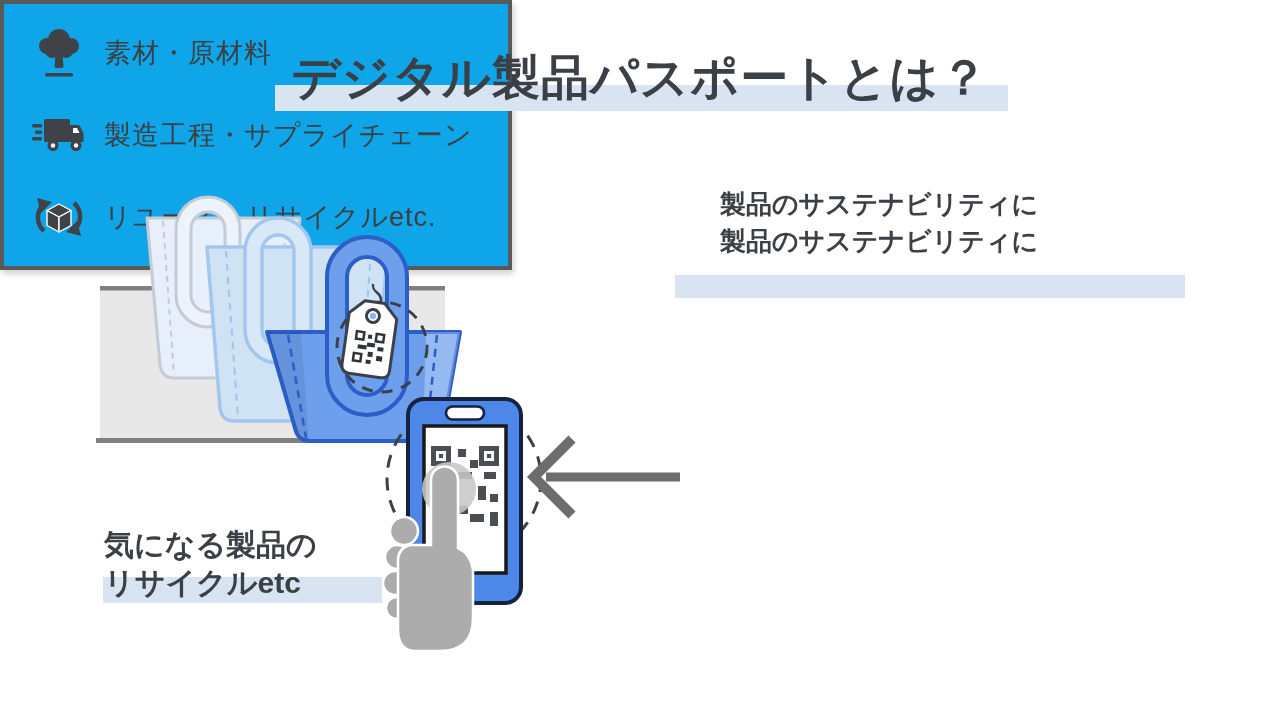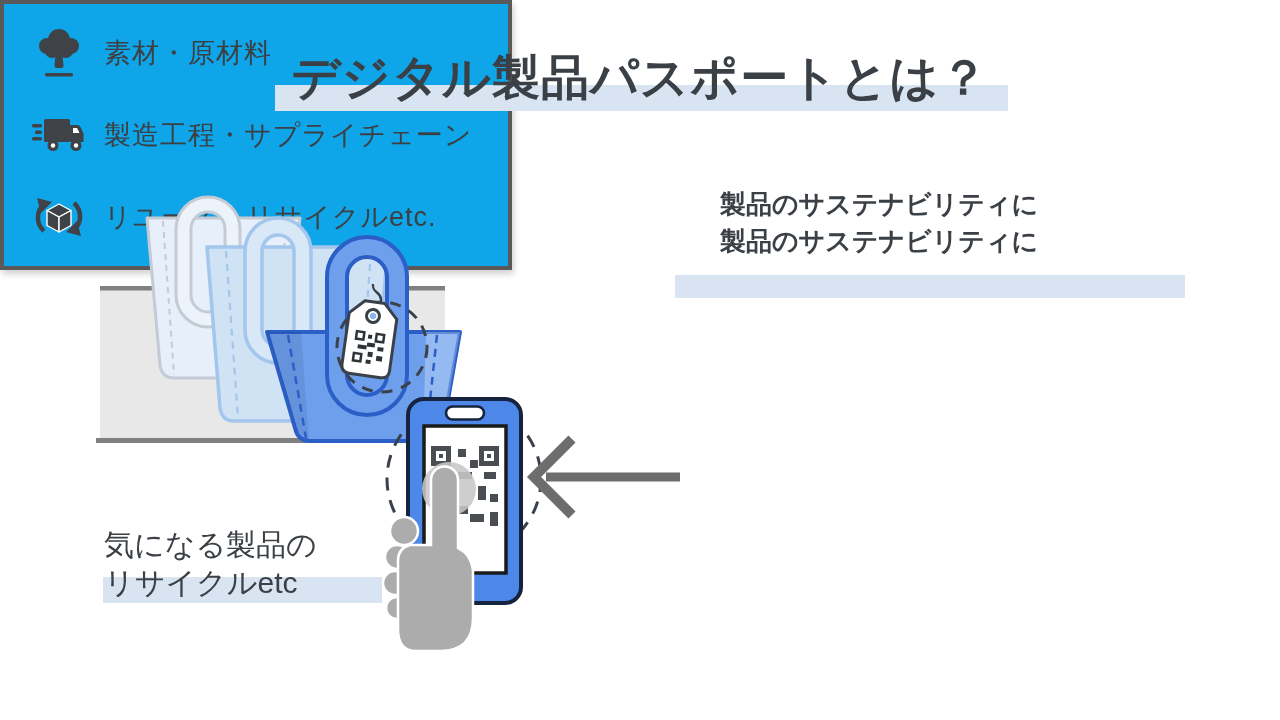--- a/index.html
+++ b/index.html
@@ -15,21 +15,21 @@
     left:0;right:0;top:46px;text-align:center;z-index:1;
     font-size:48px;font-weight:bold;color:#3a4045;letter-spacing:1px;
   }
   #right-caption{
     left:678px;top:186px;z-index:1;
     font-size:26px;font-weight:bold;color:#3a4045;line-height:37px;margin-left:42px;
   }
   #right-caption-bar{left:675px;top:275px;width:510px;height:23px;}
   #left-caption{
     left:104px;top:526px;z-index:2;
-    font-size:30px;font-weight:normal;color:#3a4045;line-height:38px;
+    font-size:30px;font-weight:bold;color:#3a4045;line-height:38px;
   }
   #left-caption-bar{left:103px;top:577px;width:279px;height:26px;z-index:1;}
   #illustration{left:80px;top:180px;z-index:1;}
   #info-box{
     left:668px;top:343px;width:512px;height:270px;box-sizing:border-box;
     background:#0ea5e9;border:4px solid #595959;z-index:3;
     box-shadow:2px 4px 6px rgba(0,0,0,0.18);
     display:flex;flex-direction:column;justify-content:space-around;
     padding:8px 10px 8px 26px;
   }

